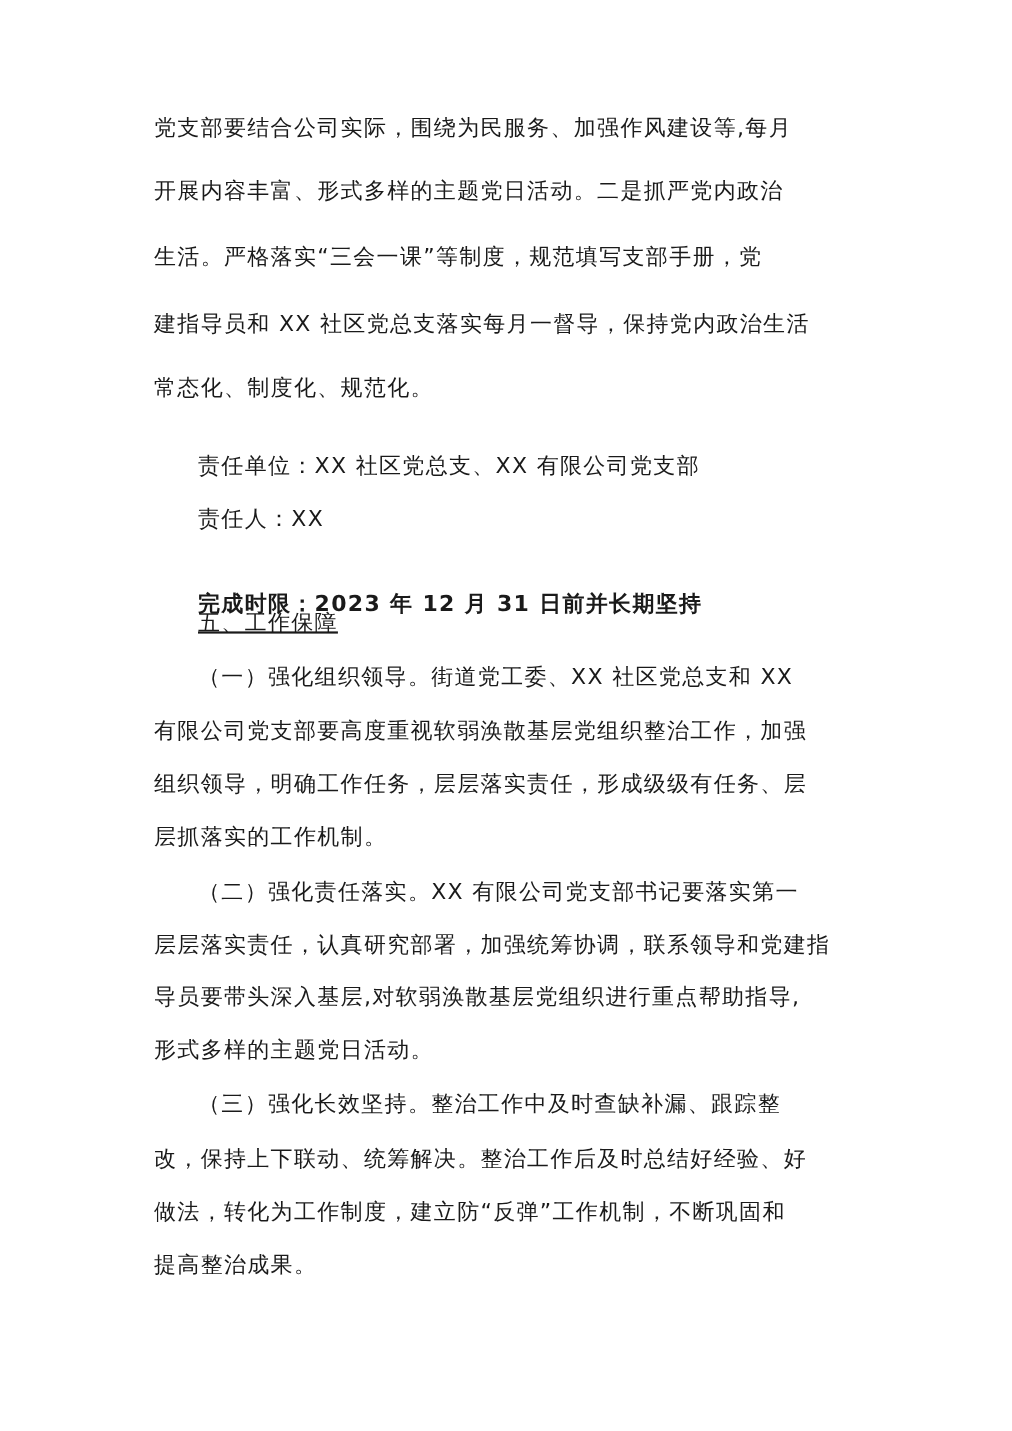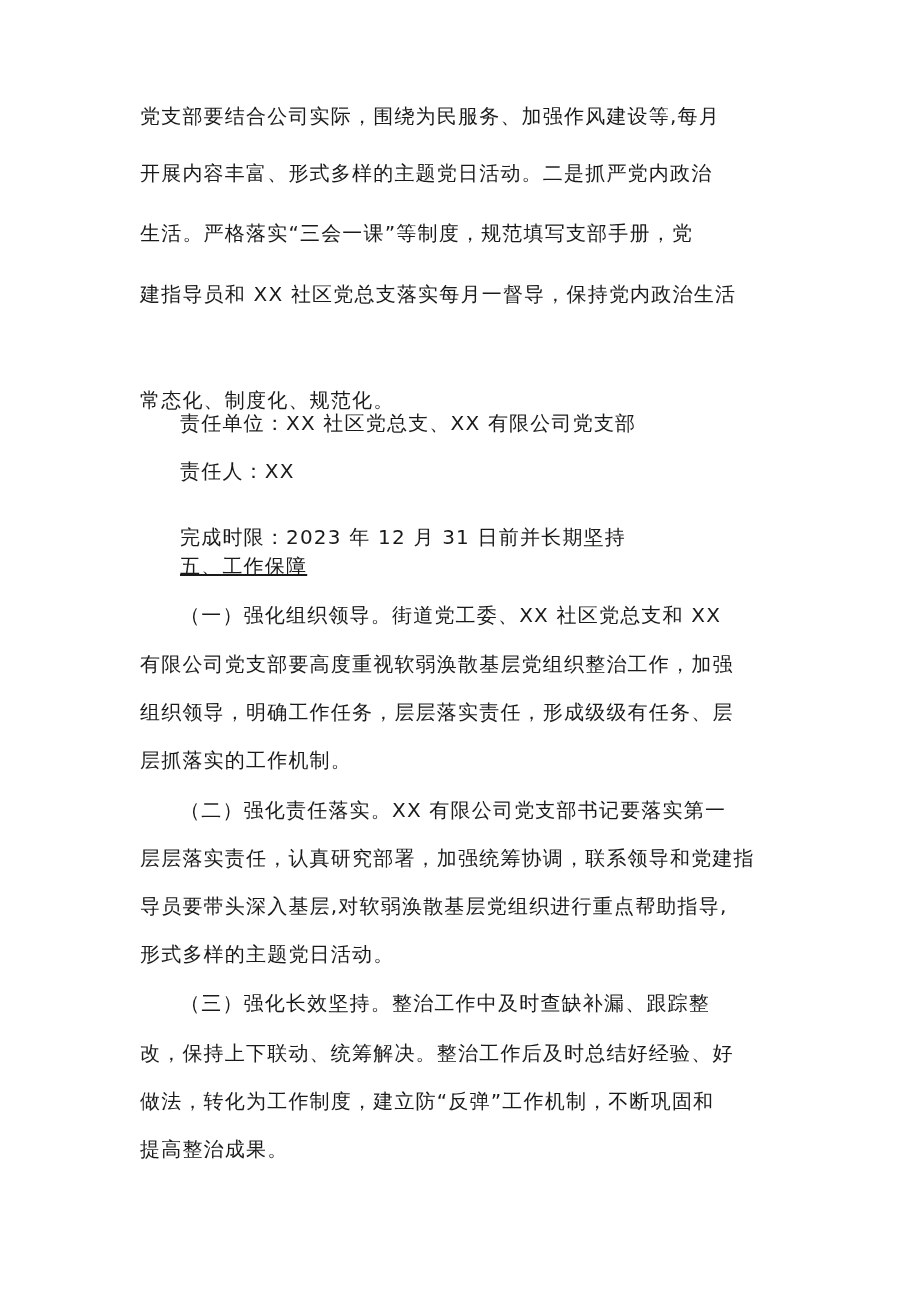--- a/index.html
+++ b/index.html
@@ -13,27 +13,27 @@
 </head>
 <body>
 
 <div class="page">
 
   <div>
     <div class="line" style="top:104px;">党支部要结合公司实际，围绕为民服务、加强作风建设等,每月</div>
     <div class="line" style="top:161px;">开展内容丰富、形式多样的主题党日活动。二是抓严党内政治</div>
     <div class="line" style="top:221px;">生活。严格落实“三会一课”等制度，规范填写支部手册，党</div>
     <div class="line" style="top:282px;">建指导员和 XX 社区党总支落实每月一督导，保持党内政治生活</div>
-    <div class="line" style="top:340px;margin-top:48px;">常态化、制度化、规范化。</div>
+    <div class="line" style="top:340px;">常态化、制度化、规范化。</div>
   </div>
 
   <div>
     <div class="line ind2" style="top:411px;">责任单位：XX 社区党总支、XX 有限公司党支部</div>
     <div class="line ind2" style="top:459px;">责任人：XX</div>
-    <div class="line ind2" style="top:525px;">完成时限：2023 年 12 月 31 日前并长期坚持</div>
+    <div class="line ind2" style="top:536px;font-weight:bold;">完成时限：2023 年 12 月 31 日前并长期坚持</div>
   </div>
 
   <div class="line ind2" style="top:554px;text-decoration:underline;">五、工作保障</div>
 
   <div>
     <div class="line ind2" style="top:603px;text-align:right;">（一）强化组织领导。街道党工委、XX 社区党总支和 XX</div>
     <div class="line" style="top:652px;">有限公司党支部要高度重视软弱涣散基层党组织整治工作，加强</div>
     <div class="line" style="top:700px;">组织领导，明确工作任务，层层落实责任，形成级级有任务、层</div>
     <div class="line" style="top:748px;">层抓落实的工作机制。</div>
   </div>

